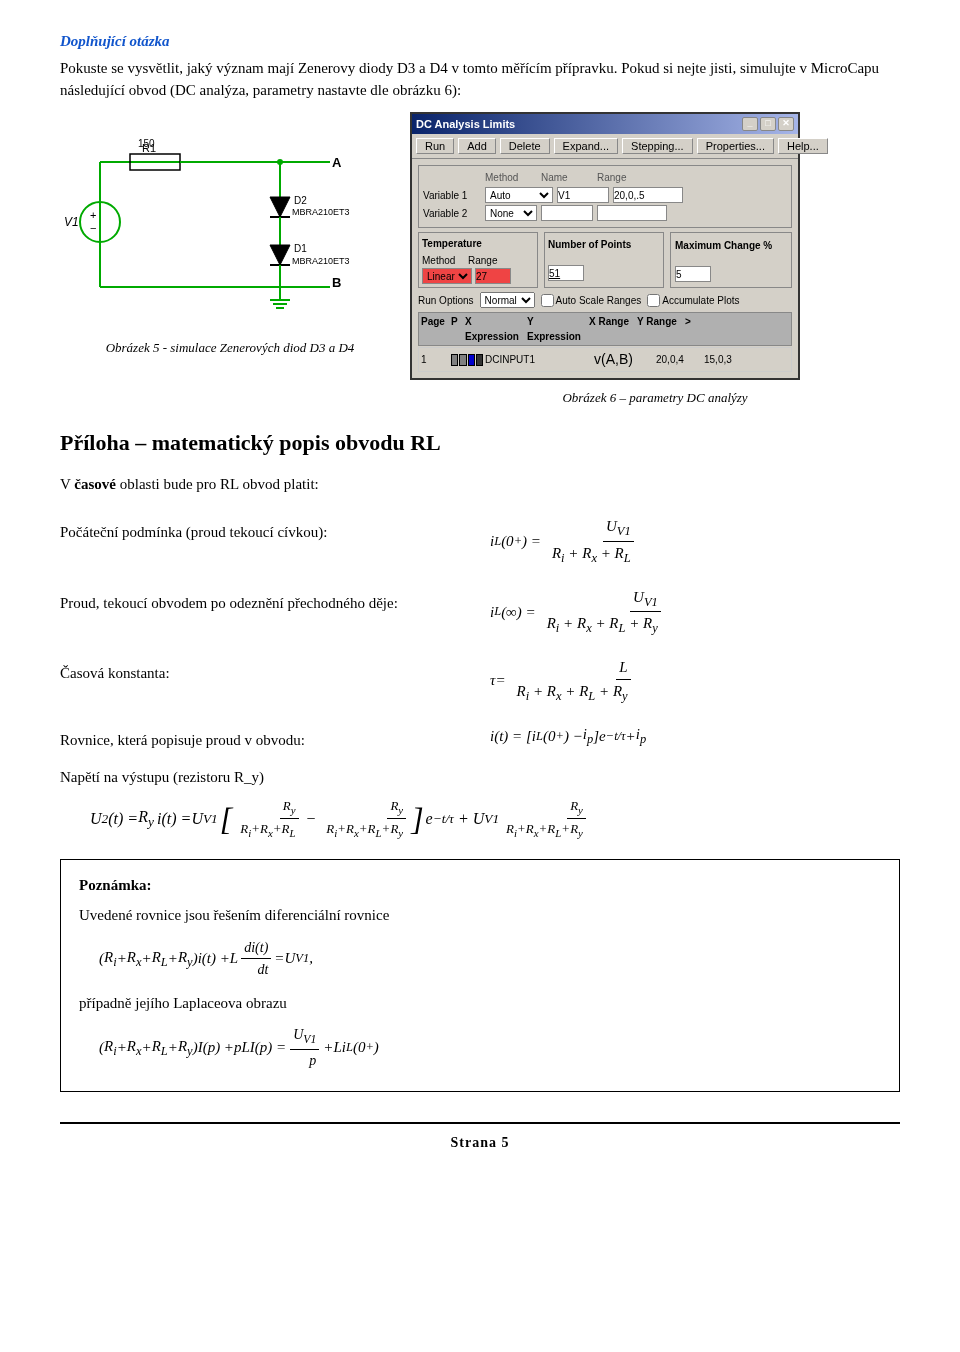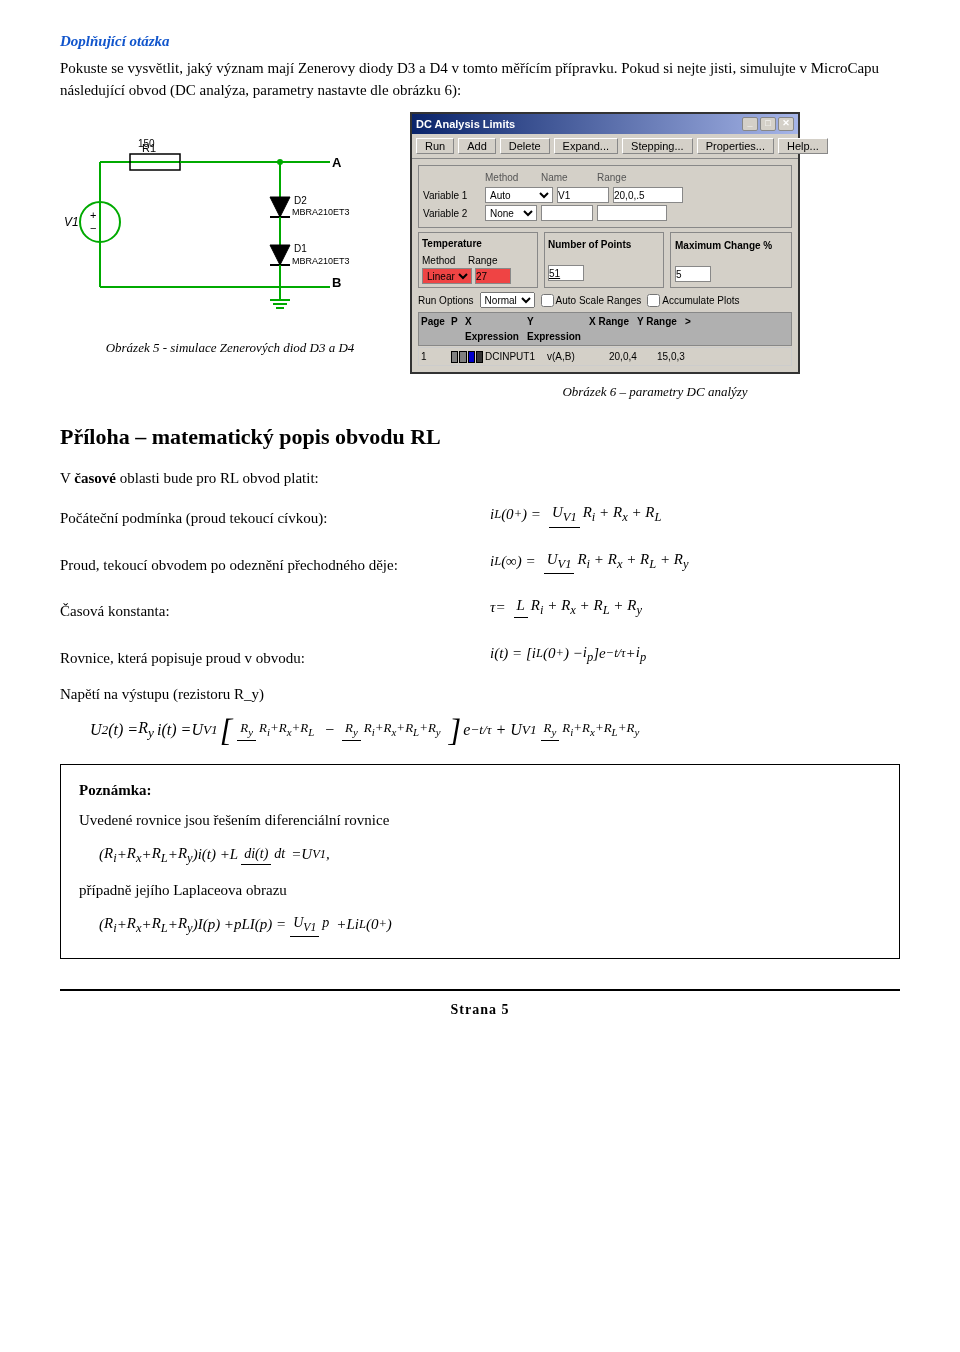--- a/index.html
+++ b/index.html
@@ -186,21 +186,21 @@
       font-style: italic;
     }
     .priloha-title {
       font-size: 22px;
       font-weight: bold;
       margin-top: 18px;
       margin-bottom: 14px;
     }
     .section-text {
       font-size: 15px;
-      margin-bottom: 8px;
+      margin-bottom: 16px;
     }
     .bold-inline {
       font-weight: bold;
     }
     .math-row {
       display: flex;
       flex-direction: row;
       align-items: flex-start;
       margin-bottom: 14px;
       gap: 20px;
@@ -212,22 +212,22 @@
     }
     .math-right-formula {
       flex: 1;
       display: flex;
       align-items: center;
       justify-content: flex-start;
       padding-top: 4px;
     }
     .fraction {
       display: inline-flex;
-      flex-direction: row;
-      align-items: flex-start;
+      flex-direction: column;
+      align-items: flex-end;
       vertical-align: middle;
       margin: 0 3px;
     }
     .fraction-num {
       border-bottom: 1.5px solid #000;
       padding: 0 3px;
       text-align: center;
     }
     .fraction-den {
       padding: 0 3px;
@@ -448,21 +448,21 @@
           <div class="page-table-row">
             <span style="width:28px;">1</span>
 
             <div style="display:flex;gap:1px;width:32px;">
               <div class="color-box" style="background:#808080;"></div>
               <div class="color-box" style="background:#808080;"></div>
               <div class="color-box" style="background:#0000cc;"></div>
               <div class="color-box" style="background:#333;"></div>
             </div>
             <span style="width:60px; font-size:10px;">DCINPUT1</span>
-            <span style="width:60px; font-size:10px;">v(A,B)</span>
+            <span style="width:60px; font-size:14px;margin-left:47px;">v(A,B)</span>
             <span style="width:46px; font-size:10px;">20,0,4</span>
             <span style="width:46px; font-size:10px;">15,0,3</span>
           </div>
         </div>
       </div>
     </div>
     <p class="figure-caption-right">Obrázek 6 – parametry DC analýzy</p>
   </div>
 </div>
 

